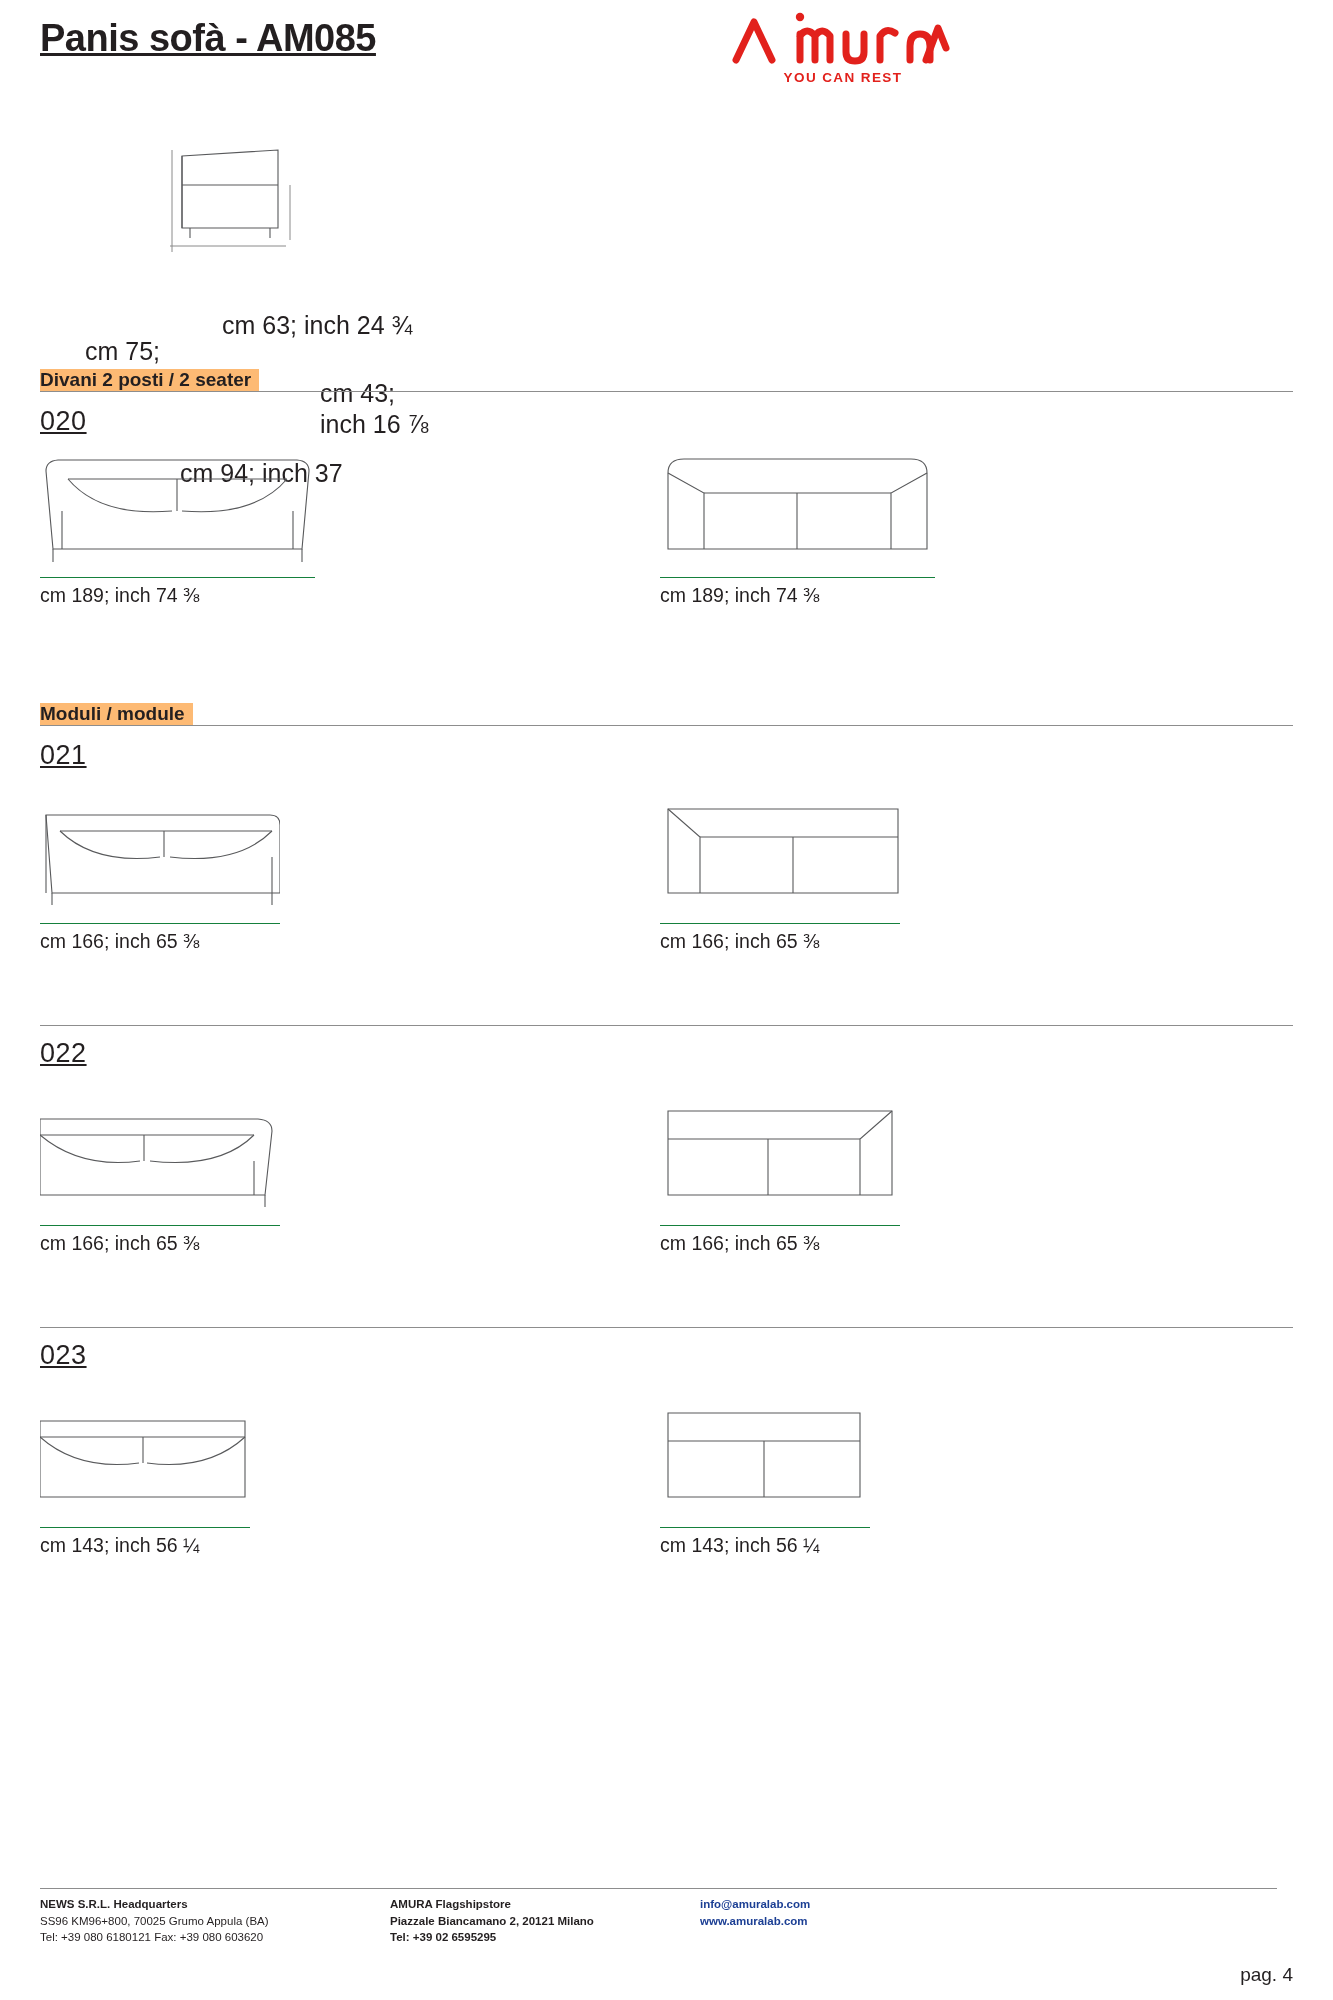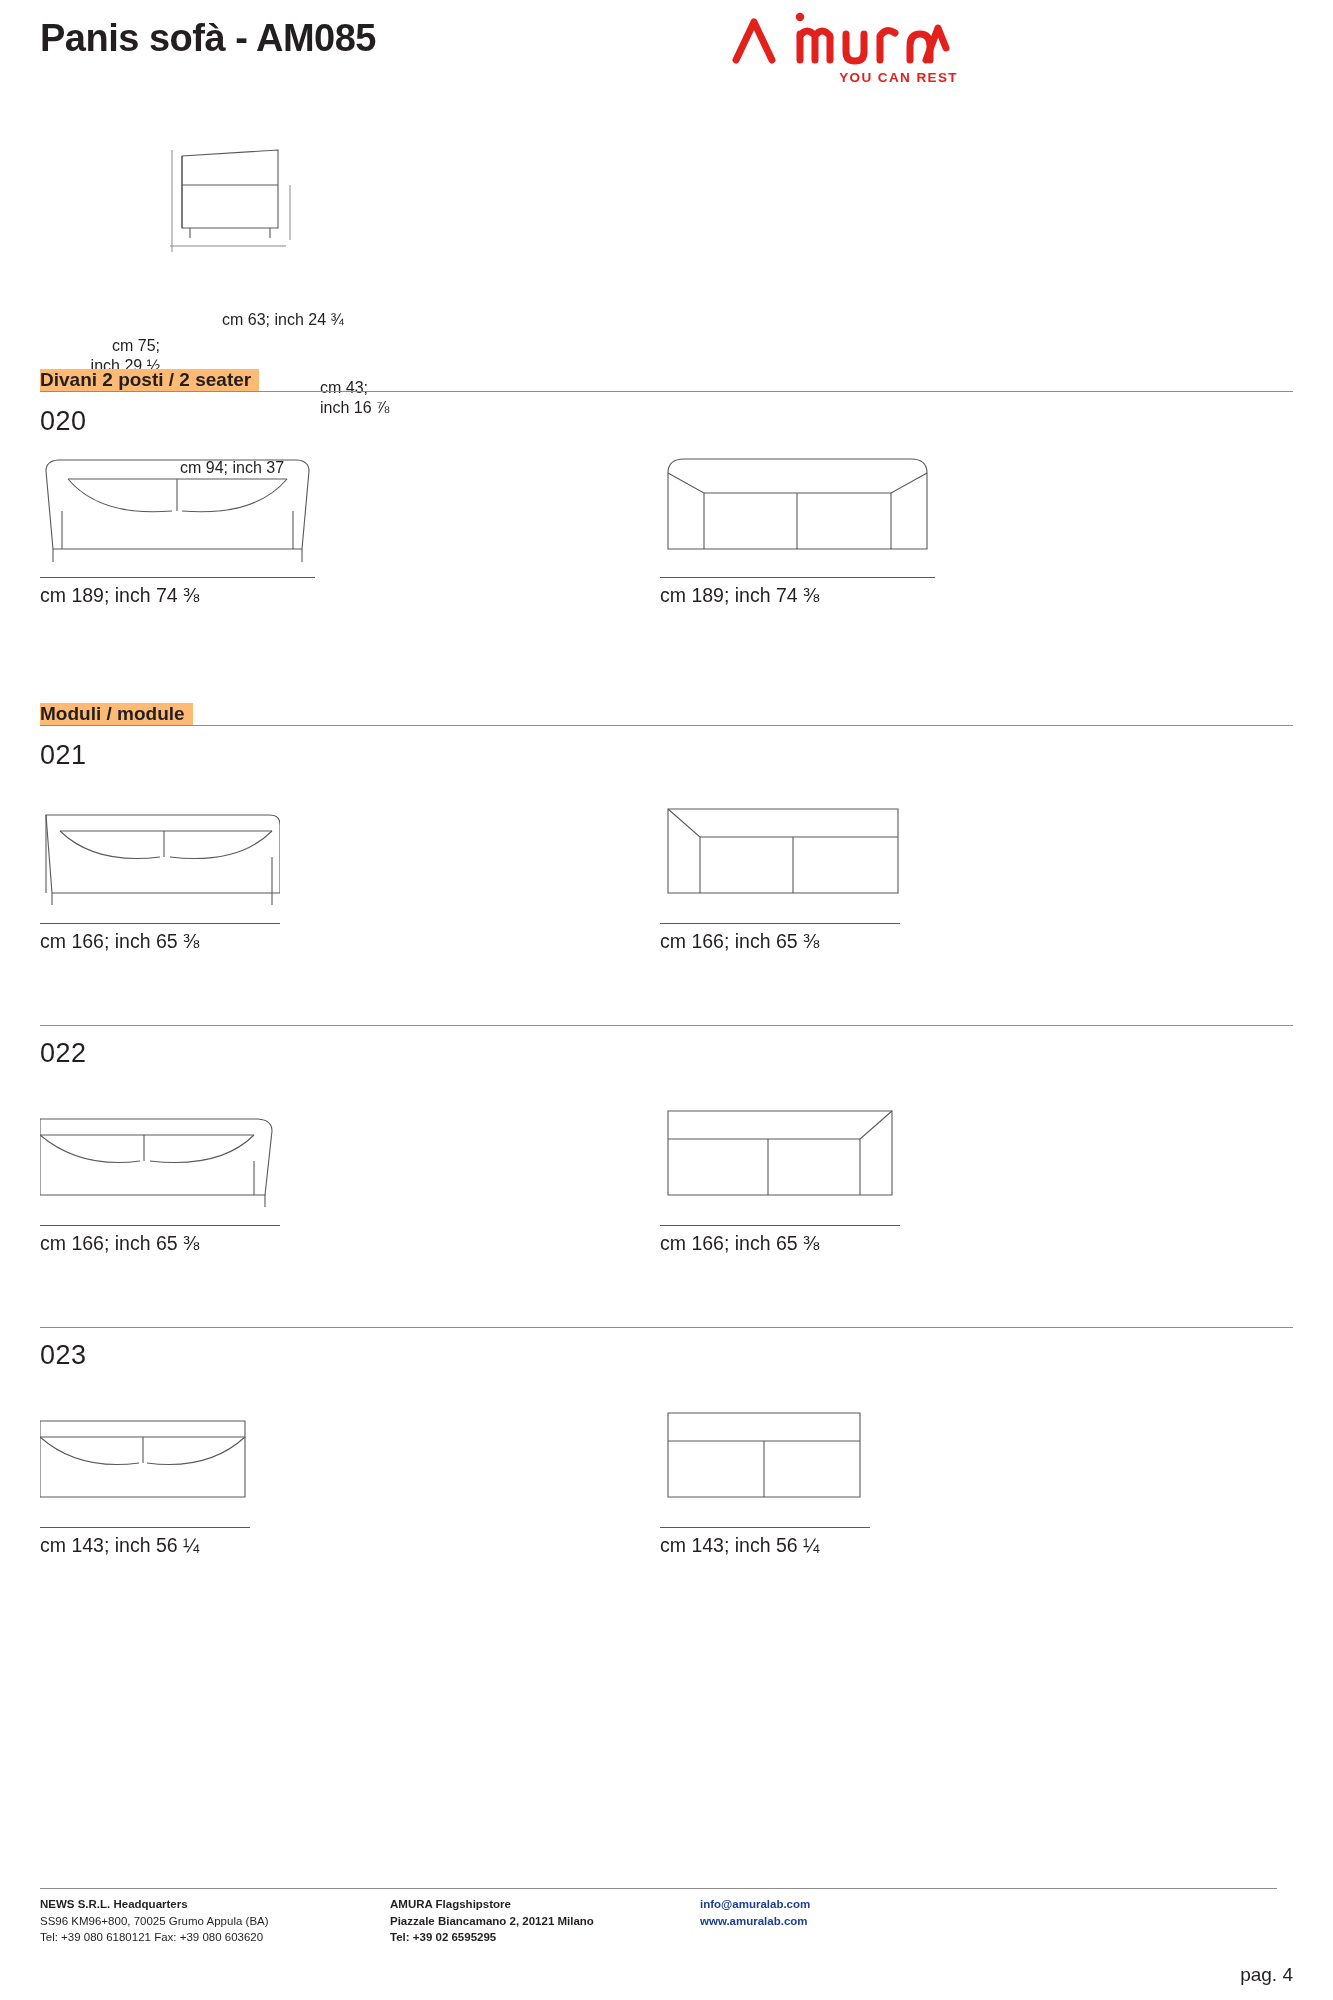--- a/index.html
+++ b/index.html
@@ -12,40 +12,41 @@
     height: 2000px;
     position: relative;
     font-family: "Liberation Sans", sans-serif;
     color: #231f20;
   }
   .page {
     position: relative;
     width: 1333px;
     height: 2000px;
     padding: 0 40px;
+    text-decoration: underline;
   }
 
   
   .header {
     position: relative;
     height: 120px;
     padding-top: 18px;
   }
   .doc-title {
     font-size: 38px;
     font-weight: bold;
     letter-spacing: -0.5px;
     margin: 0;
     line-height: 1.1;
   }
   .logo-wrap {
     position: absolute;
     top: 6px;
     right: 335px;
-    text-align: right;
+    text-align: center;
     width: 230px;
   }
   .logo-mark {
     display: block;
   }
   .logo-tag {
     font-size: 13.5px;
     font-weight: bold;
     color: #e2211c;
     letter-spacing: 1.4px;
@@ -53,21 +54,21 @@
   }
 
   
   .topdiag {
     position: relative;
     height: 215px;
     margin-top: 8px;
   }
   .dim-label {
     position: absolute;
-    font-size: 16px;
+    font-size: 25px;
     line-height: 1.22;
     white-space: nowrap;
   }
   .dim-h-left { left: 10px; top: 208px; text-align: right; width: 110px; }
   .dim-top { left: 182px; top: 182px; }
   .dim-right { left: 280px; top: 250px; }
   .dim-bottom { left: 140px; top: 330px; }
 
   
   .section-head {

